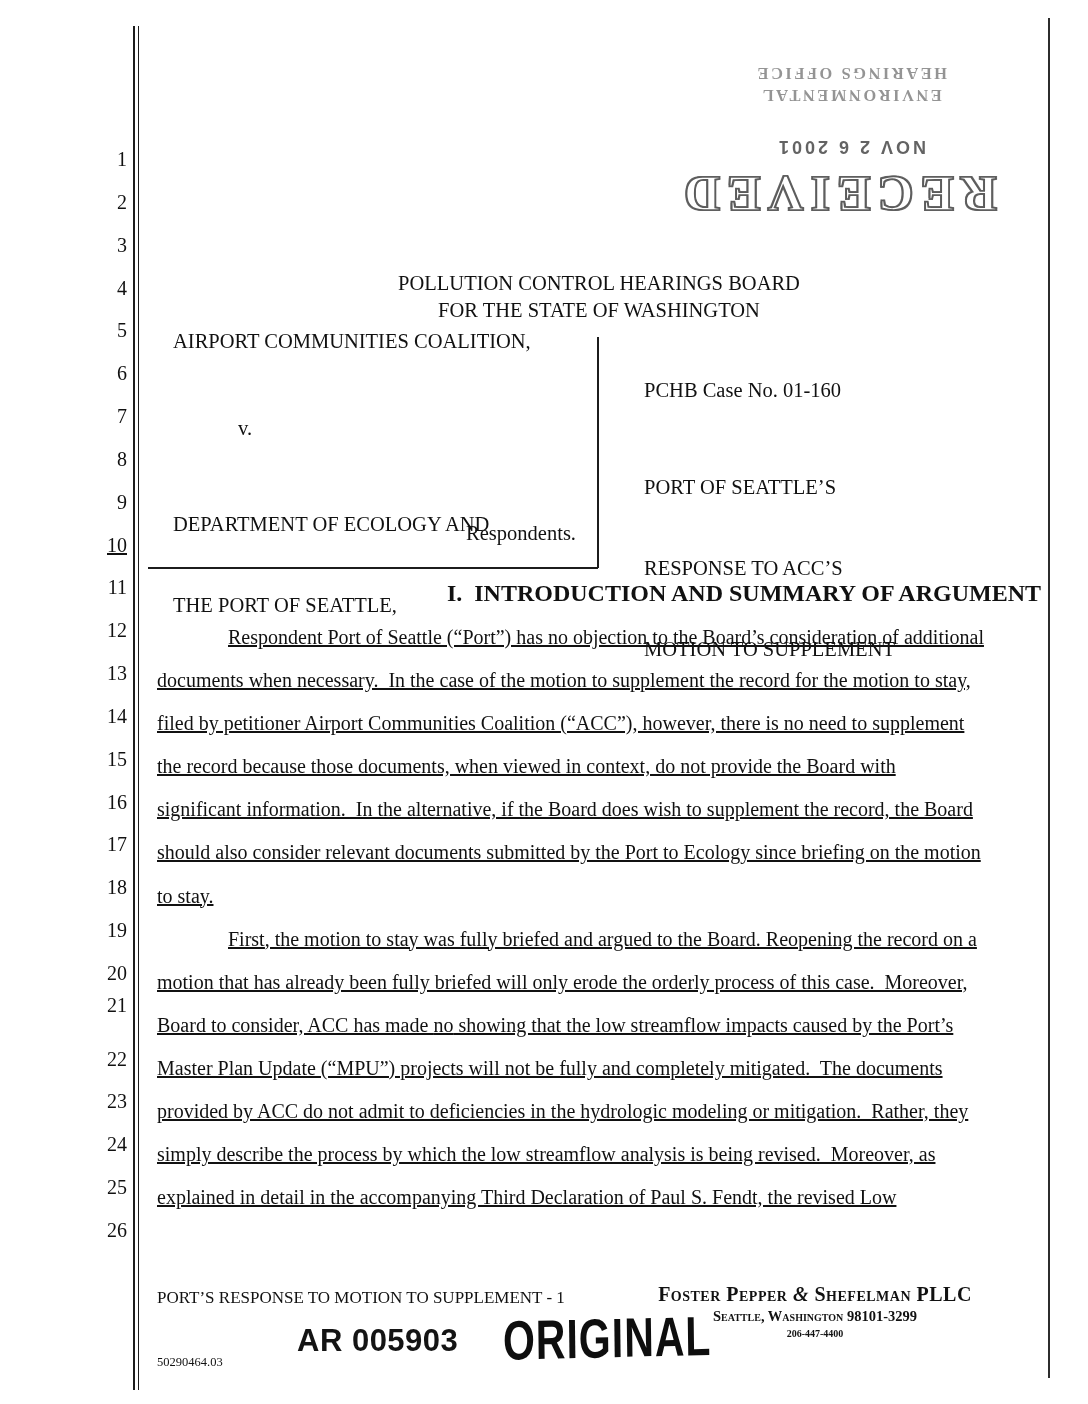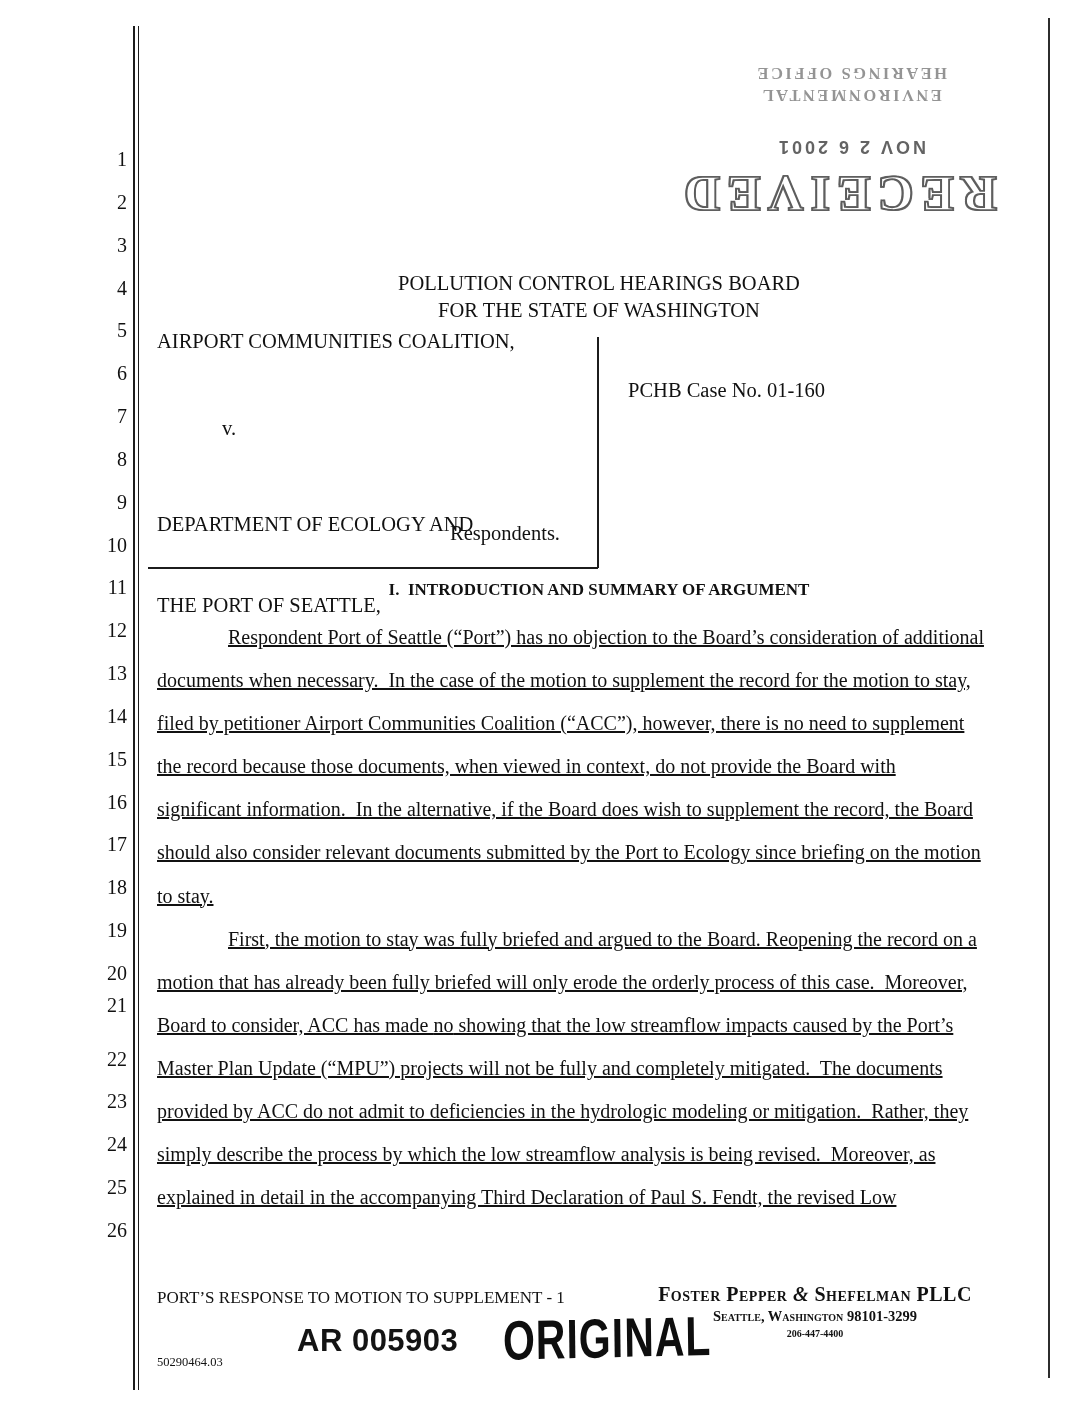--- a/index.html
+++ b/index.html
@@ -48,34 +48,34 @@
   .stamp-office{
     font-size:16.5px;letter-spacing:2.5px;line-height:22px;opacity:.55;
     font-weight:bold;
   }
   
   .court-title{
     position:absolute;left:157px;top:270px;width:884px;
     text-align:center;font-size:20.5px;line-height:26.5px;
   }
   
-  .cap{position:absolute;white-space:pre;font-size:20.5px;line-height:27px;}
+  .cap{position:absolute;white-space:pre;font-size:20.5px;line-height:27px;margin-left:16px;}
   .cap-appellant{left:157px;top:328px;}
   .cap-role-appellant{left:157px;top:372px;width:385px;text-align:right;}
   .cap-versus{left:222px;top:415px;}
   .cap-respondents{left:157px;top:457px;}
   .cap-role-respondents{left:157px;top:520px;width:403px;text-align:right;}
   .cap-caseno{left:628px;top:377px;}
   .cap-title{left:628px;top:420px;line-height:27px;}
   .caption-divider{position:absolute;left:597px;top:337px;height:231px;width:2px;background:#1c1c1c;}
   .caption-bottom{position:absolute;left:148px;top:567px;width:450px;height:2.2px;background:#1c1c1c;}
   
   .section-heading{
     position:absolute;left:157px;top:580px;width:884px;
-    text-align:center;font-weight:bold;font-size:17px;white-space:pre;
+    text-align:right;font-weight:bold;font-size:24px;white-space:pre;
   }
   #body-lines{
     position:absolute;left:157px;top:616px;width:890px;
     font-size:20px;
   }
   .body-line{height:43.1px;line-height:43.1px;white-space:pre;text-decoration:underline;}
   .body-line.indent{text-indent:71px;}
   .u{text-decoration:underline;}
   
   .footer-doc-title{
@@ -113,21 +113,21 @@
   <div id="gutter">
       <div class="gutter-num" style="top: 0px;">1</div>
       <div class="gutter-num" style="top: 42.84px;">2</div>
       <div class="gutter-num" style="top: 85.68px;">3</div>
       <div class="gutter-num" style="top: 128.52px;">4</div>
       <div class="gutter-num" style="top: 171.36px;">5</div>
       <div class="gutter-num" style="top: 214.2px;">6</div>
       <div class="gutter-num" style="top: 257.04px;">7</div>
       <div class="gutter-num" style="top: 299.88px;">8</div>
       <div class="gutter-num" style="top: 342.72px;">9</div>
-      <div class="gutter-num" style="top: 385.56px;">10</div>
+      <div class="gutter-num" style="top: 385.56px; text-decoration: underline;">10</div>
       <div class="gutter-num" style="top: 428.4px;">11</div>
       <div class="gutter-num" style="top: 471.24px;">12</div>
       <div class="gutter-num" style="top: 514.08px;">13</div>
       <div class="gutter-num" style="top: 556.92px;">14</div>
       <div class="gutter-num" style="top: 599.76px;">15</div>
       <div class="gutter-num" style="top: 642.6px;">16</div>
       <div class="gutter-num" style="top: 685.44px;">17</div>
       <div class="gutter-num" style="top: 728.28px;">18</div>
       <div class="gutter-num" style="top: 771.12px;">19</div>
       <div class="gutter-num" style="top: 813.96px;">20</div>
@@ -152,20 +152,25 @@
   </div>
 
   <div class="cap cap-appellant">AIRPORT COMMUNITIES COALITION,</div>
   <div class="cap cap-versus">v.</div>
   <div class="cap cap-respondents">
     <div>DEPARTMENT OF ECOLOGY AND</div>
     <div>THE PORT OF SEATTLE,</div>
   </div>
   <div class="cap cap-role-respondents">Respondents.</div>
   <div class="cap cap-caseno">PCHB Case No. 01-160</div>
+  <div class="cap cap-title">
+    <div>PORT OF SEATTLE’S</div>
+    <div>RESPONSE TO ACC’S</div>
+    <div>MOTION TO SUPPLEMENT</div>
+  </div>
   <div class="caption-divider"></div>
   <div class="caption-bottom"></div>
 
   <div class="section-heading">I.  INTRODUCTION AND SUMMARY OF ARGUMENT</div>
 
   <div id="body-lines">
       <div class="body-line indent"><span>Respondent Port of Seattle (“Port”) has no objection to the Board’s consideration of additional</span></div>
       <div class="body-line"><span>documents when necessary.  In the case of the motion to supplement the record for the motion to stay,</span></div>
       <div class="body-line"><span>filed by petitioner Airport Communities Coalition (“ACC”), however, there is no need to supplement</span></div>
       <div class="body-line"><span>the record because those documents, when viewed in context, do not provide the Board with</span></div>

